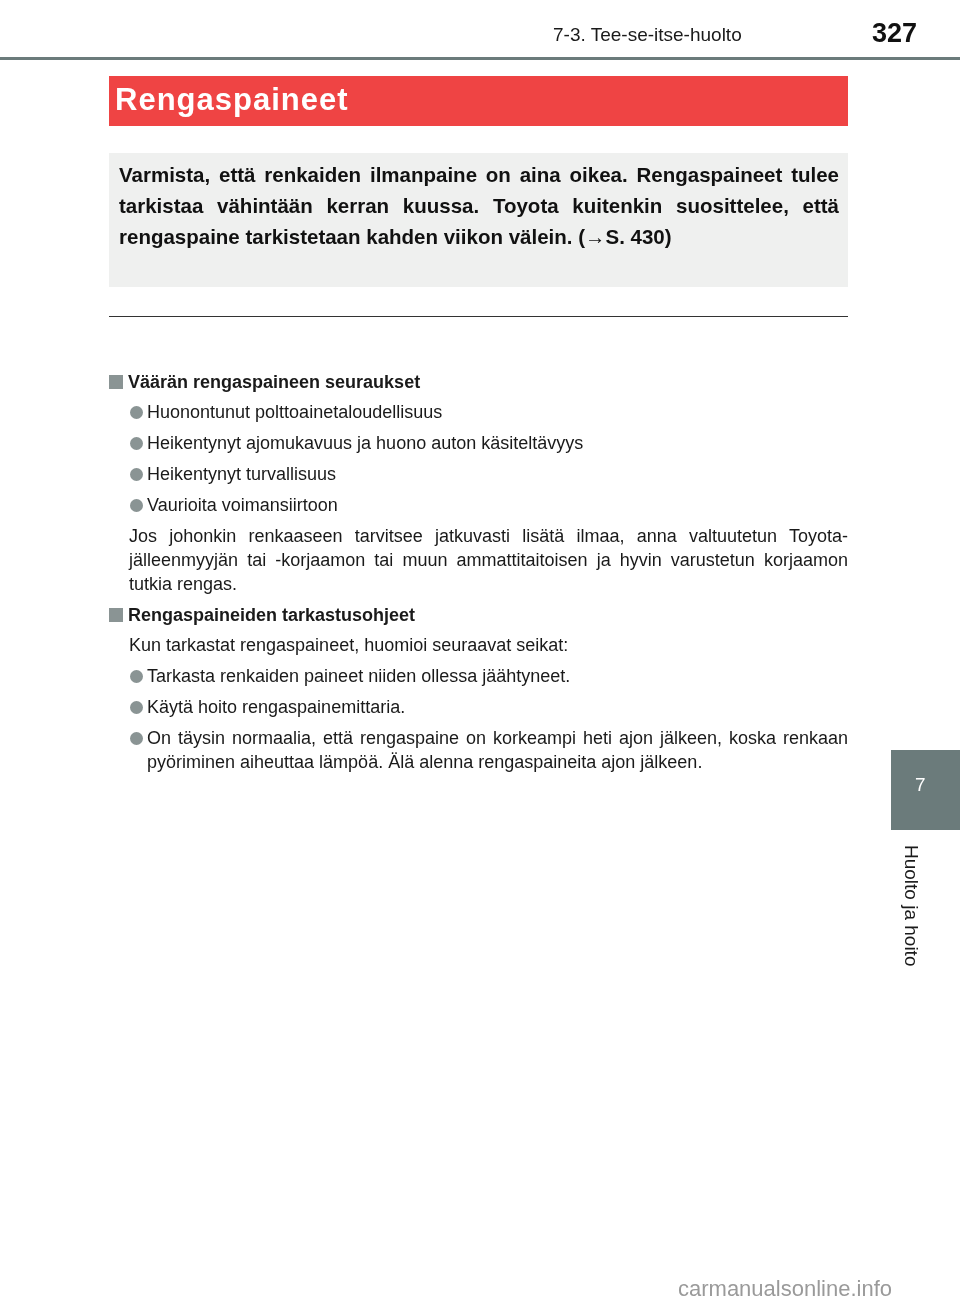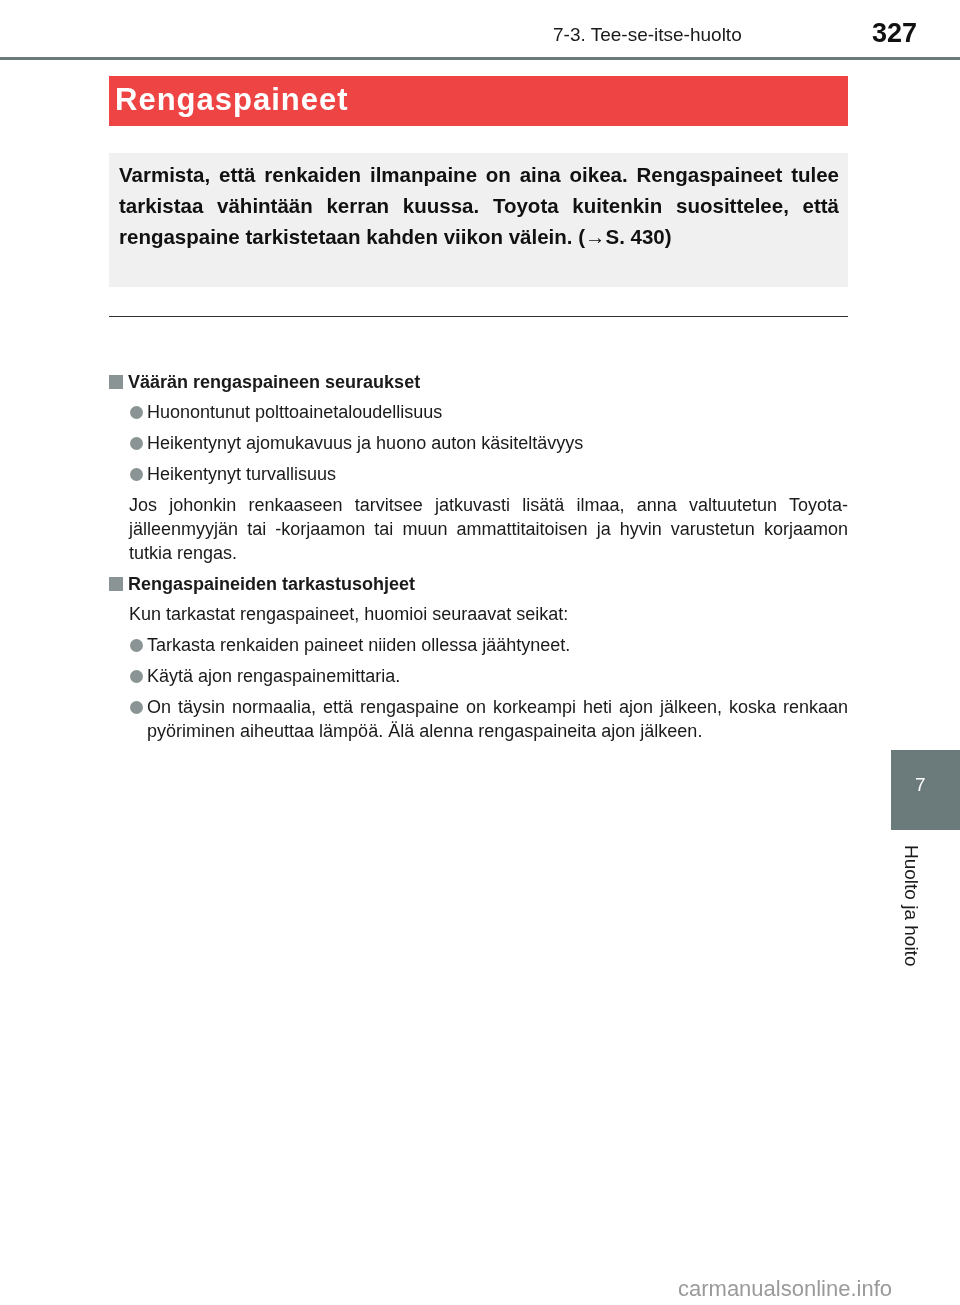--- a/index.html
+++ b/index.html
@@ -55,34 +55,35 @@
 <div class="divider"></div>
 
 <div class="content">
   <div class="sec-head">
     <span class="sq"></span>
     <span>Väärän rengaspaineen seuraukset</span>
   </div>
   <div class="bullet"><span class="dot"></span><span>Huonontunut polttoainetaloudellisuus</span></div>
   <div class="bullet"><span class="dot"></span><span>Heikentynyt ajomukavuus ja huono auton käsiteltävyys</span></div>
   <div class="bullet"><span class="dot"></span><span>Heikentynyt turvallisuus</span></div>
+  <div class="bullet"><span class="dot"></span><span>Vaurioita voimansiirtoon</span></div>
   <div class="para">Jos johonkin renkaaseen tarvitsee jatkuvasti lisätä ilmaa, anna valtuutetun Toyota-jälleenmyyjän tai -korjaamon tai muun ammattitaitoisen ja hyvin varustetun korjaamon tutkia rengas.</div>
 
   <div class="sec-head">
     <span class="sq"></span>
     <span>Rengaspaineiden tarkastusohjeet</span>
   </div>
   <div class="para">Kun tarkastat rengaspaineet, huomioi seuraavat seikat:</div>
   <div class="bullet">
     <span class="dot"></span>
     <div>Tarkasta renkaiden paineet niiden ollessa jäähtyneet.</div>
   </div>
   <div class="bullet">
     <span class="dot"></span>
-    <div>Käytä ajon rengaspainemittaria.</div>
+    <div>Käytä hoito rengaspainemittaria.</div>
   </div>
   <div class="bullet">
     <span class="dot"></span>
     <div>On täysin normaalia, että rengaspaine on korkeampi heti ajon jälkeen, koska renkaan pyöriminen aiheuttaa lämpöä. Älä alenna rengaspaineita ajon jälkeen.</div>
   </div>
 </div>
 
 <div class="tab-box">
   <span>7</span>
 </div>

